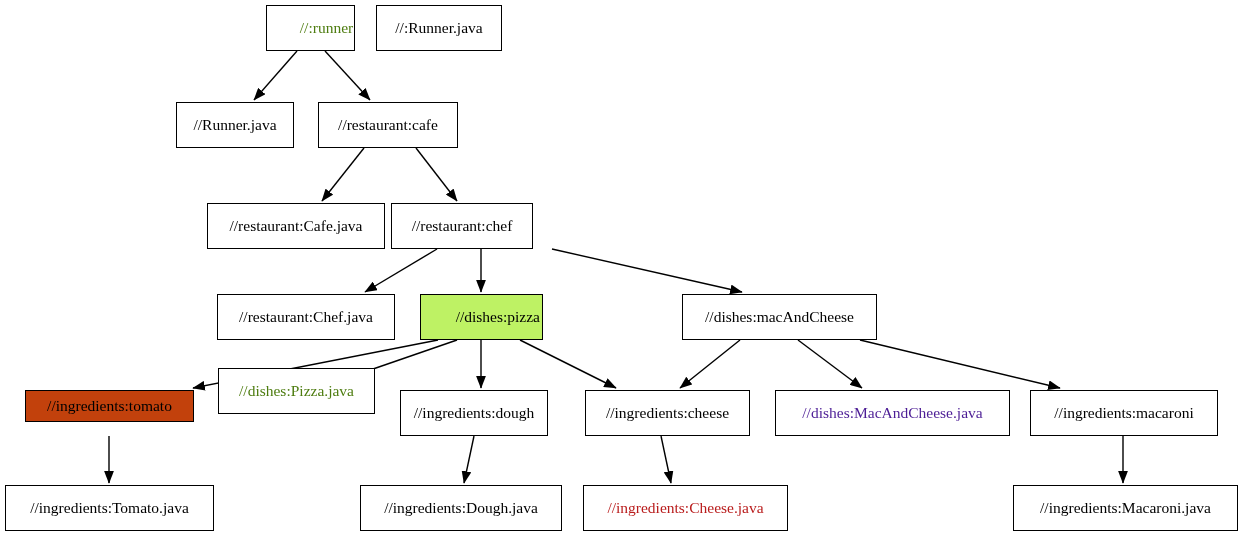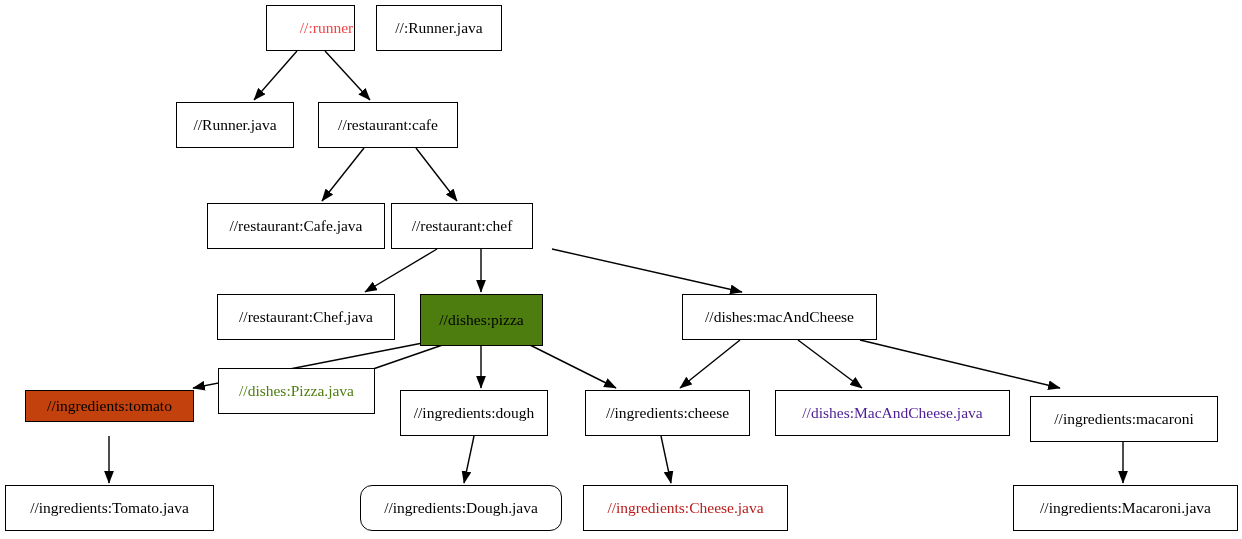--- a/index.html
+++ b/index.html
@@ -71,69 +71,69 @@
         <line x1="798" y1="340" x2="862" y2="388" stroke="#000000" stroke-width="1.4" marker-end="url(#arrowhead)"></line>
         <line x1="860" y1="340" x2="1060" y2="388" stroke="#000000" stroke-width="1.4" marker-end="url(#arrowhead)"></line>
         <line x1="109" y1="436" x2="109" y2="483" stroke="#000000" stroke-width="1.4" marker-end="url(#arrowhead)"></line>
         <line x1="474" y1="436" x2="464" y2="483" stroke="#000000" stroke-width="1.4" marker-end="url(#arrowhead)"></line>
         <line x1="661" y1="436" x2="671" y2="483" stroke="#000000" stroke-width="1.4" marker-end="url(#arrowhead)"></line>
         <line x1="1123" y1="436" x2="1123" y2="483" stroke="#000000" stroke-width="1.4" marker-end="url(#arrowhead)"></line>
       </g>
   </svg>
 
   <div id="nodes-group">
-      <div class="node" style="left: 266px; top: 5px; width: 89px; height: 46px; border-color: rgb(0, 0, 0); background: rgb(255, 255, 255); color: #ef4444; padding-left: 32px;">
+      <div class="node" style="left: 266px; top: 5px; width: 89px; height: 46px; border-color: rgb(0, 0, 0); background: rgb(255, 255, 255); color: #4d7c0f; padding-left: 32px;">
         <span class="node-label">//:runner</span>
       </div>
       <div class="node" style="left: 376px; top: 5px; width: 126px; height: 46px; border-color: rgb(0, 0, 0); background: rgb(255, 255, 255); color: rgb(0, 0, 0);">
         <span class="node-label">//:Runner.java</span>
       </div>
       <div class="node" style="left: 176px; top: 102px; width: 118px; height: 46px; border-color: rgb(0, 0, 0); background: rgb(255, 255, 255); color: rgb(0, 0, 0);">
         <span class="node-label">//Runner.java</span>
       </div>
       <div class="node" style="left: 318px; top: 102px; width: 140px; height: 46px; border-color: rgb(0, 0, 0); background: rgb(255, 255, 255); color: rgb(0, 0, 0);">
         <span class="node-label">//restaurant:cafe</span>
       </div>
       <div class="node" style="left: 207px; top: 203px; width: 178px; height: 46px; border-color: rgb(0, 0, 0); background: rgb(255, 255, 255); color: rgb(0, 0, 0);">
         <span class="node-label">//restaurant:Cafe.java</span>
       </div>
       <div class="node" style="left: 391px; top: 203px; width: 142px; height: 46px; border-color: rgb(0, 0, 0); background: rgb(255, 255, 255); color: rgb(0, 0, 0);">
         <span class="node-label">//restaurant:chef</span>
       </div>
       <div class="node" style="left: 217px; top: 294px; width: 178px; height: 46px; border-color: rgb(0, 0, 0); background: rgb(255, 255, 255); color: rgb(0, 0, 0);">
         <span class="node-label">//restaurant:Chef.java</span>
       </div>
-      <div class="node" style="left: 420px; top: 294px; width: 123px; height: 52px; border-color: rgb(0, 0, 0); background: #4d7c0f; color: rgb(0, 0, 0);">
+      <div class="node" style="left: 420px; top: 294px; width: 123px; height: 46px; border-color: rgb(0, 0, 0); background: #bef264; color: rgb(0, 0, 0); justify-content: flex-end;">
         <span class="node-label">//dishes:pizza</span>
       </div>
       <div class="node" style="left: 682px; top: 294px; width: 195px; height: 46px; border-color: rgb(0, 0, 0); background: rgb(255, 255, 255); color: rgb(0, 0, 0);">
         <span class="node-label">//dishes:macAndCheese</span>
       </div>
       <div class="node" style="left: 25px; top: 390px; width: 169px; height: 32px; border-color: rgb(0, 0, 0); background: #c2410c; color: rgb(0, 0, 0);">
         <span class="node-label">//ingredients:tomato</span>
       </div>
       <div class="node" style="left: 218px; top: 368px; width: 157px; height: 46px; border-color: rgb(0, 0, 0); background: rgb(255, 255, 255); color: #4d7c0f;">
         <span class="node-label">//dishes:Pizza.java</span>
       </div>
       <div class="node" style="left: 400px; top: 390px; width: 148px; height: 46px; border-color: rgb(0, 0, 0); background: rgb(255, 255, 255); color: rgb(0, 0, 0);">
         <span class="node-label">//ingredients:dough</span>
       </div>
       <div class="node" style="left: 585px; top: 390px; width: 165px; height: 46px; border-color: rgb(0, 0, 0); background: rgb(255, 255, 255); color: rgb(0, 0, 0);">
         <span class="node-label">//ingredients:cheese</span>
       </div>
       <div class="node" style="left: 775px; top: 390px; width: 235px; height: 46px; border-color: rgb(0, 0, 0); background: rgb(255, 255, 255); color: #4c1d95;">
         <span class="node-label">//dishes:MacAndCheese.java</span>
       </div>
-      <div class="node" style="left: 1030px; top: 390px; width: 188px; height: 46px; border-color: rgb(0, 0, 0); background: rgb(255, 255, 255); color: rgb(0, 0, 0); margin-top: 6px;">
+      <div class="node" style="left: 1030px; top: 390px; width: 188px; height: 46px; border-color: rgb(0, 0, 0); background: rgb(255, 255, 255); color: rgb(0, 0, 0);">
         <span class="node-label">//ingredients:macaroni</span>
       </div>
       <div class="node" style="left: 5px; top: 485px; width: 209px; height: 46px; border-color: rgb(0, 0, 0); background: rgb(255, 255, 255); color: rgb(0, 0, 0);">
         <span class="node-label">//ingredients:Tomato.java</span>
       </div>
-      <div class="node" style="left: 360px; top: 485px; width: 202px; height: 46px; border-color: rgb(0, 0, 0); background: rgb(255, 255, 255); color: rgb(0, 0, 0); border-radius: 12px;">
+      <div class="node" style="left: 360px; top: 485px; width: 202px; height: 46px; border-color: rgb(0, 0, 0); background: rgb(255, 255, 255); color: rgb(0, 0, 0);">
         <span class="node-label">//ingredients:Dough.java</span>
       </div>
       <div class="node" style="left: 583px; top: 485px; width: 205px; height: 46px; border-color: rgb(0, 0, 0); background: rgb(255, 255, 255); color: #b91c1c;">
         <span class="node-label">//ingredients:Cheese.java</span>
       </div>
       <div class="node" style="left: 1013px; top: 485px; width: 225px; height: 46px; border-color: rgb(0, 0, 0); background: rgb(255, 255, 255); color: rgb(0, 0, 0);">
         <span class="node-label">//ingredients:Macaroni.java</span>
       </div>
     </div>
 

